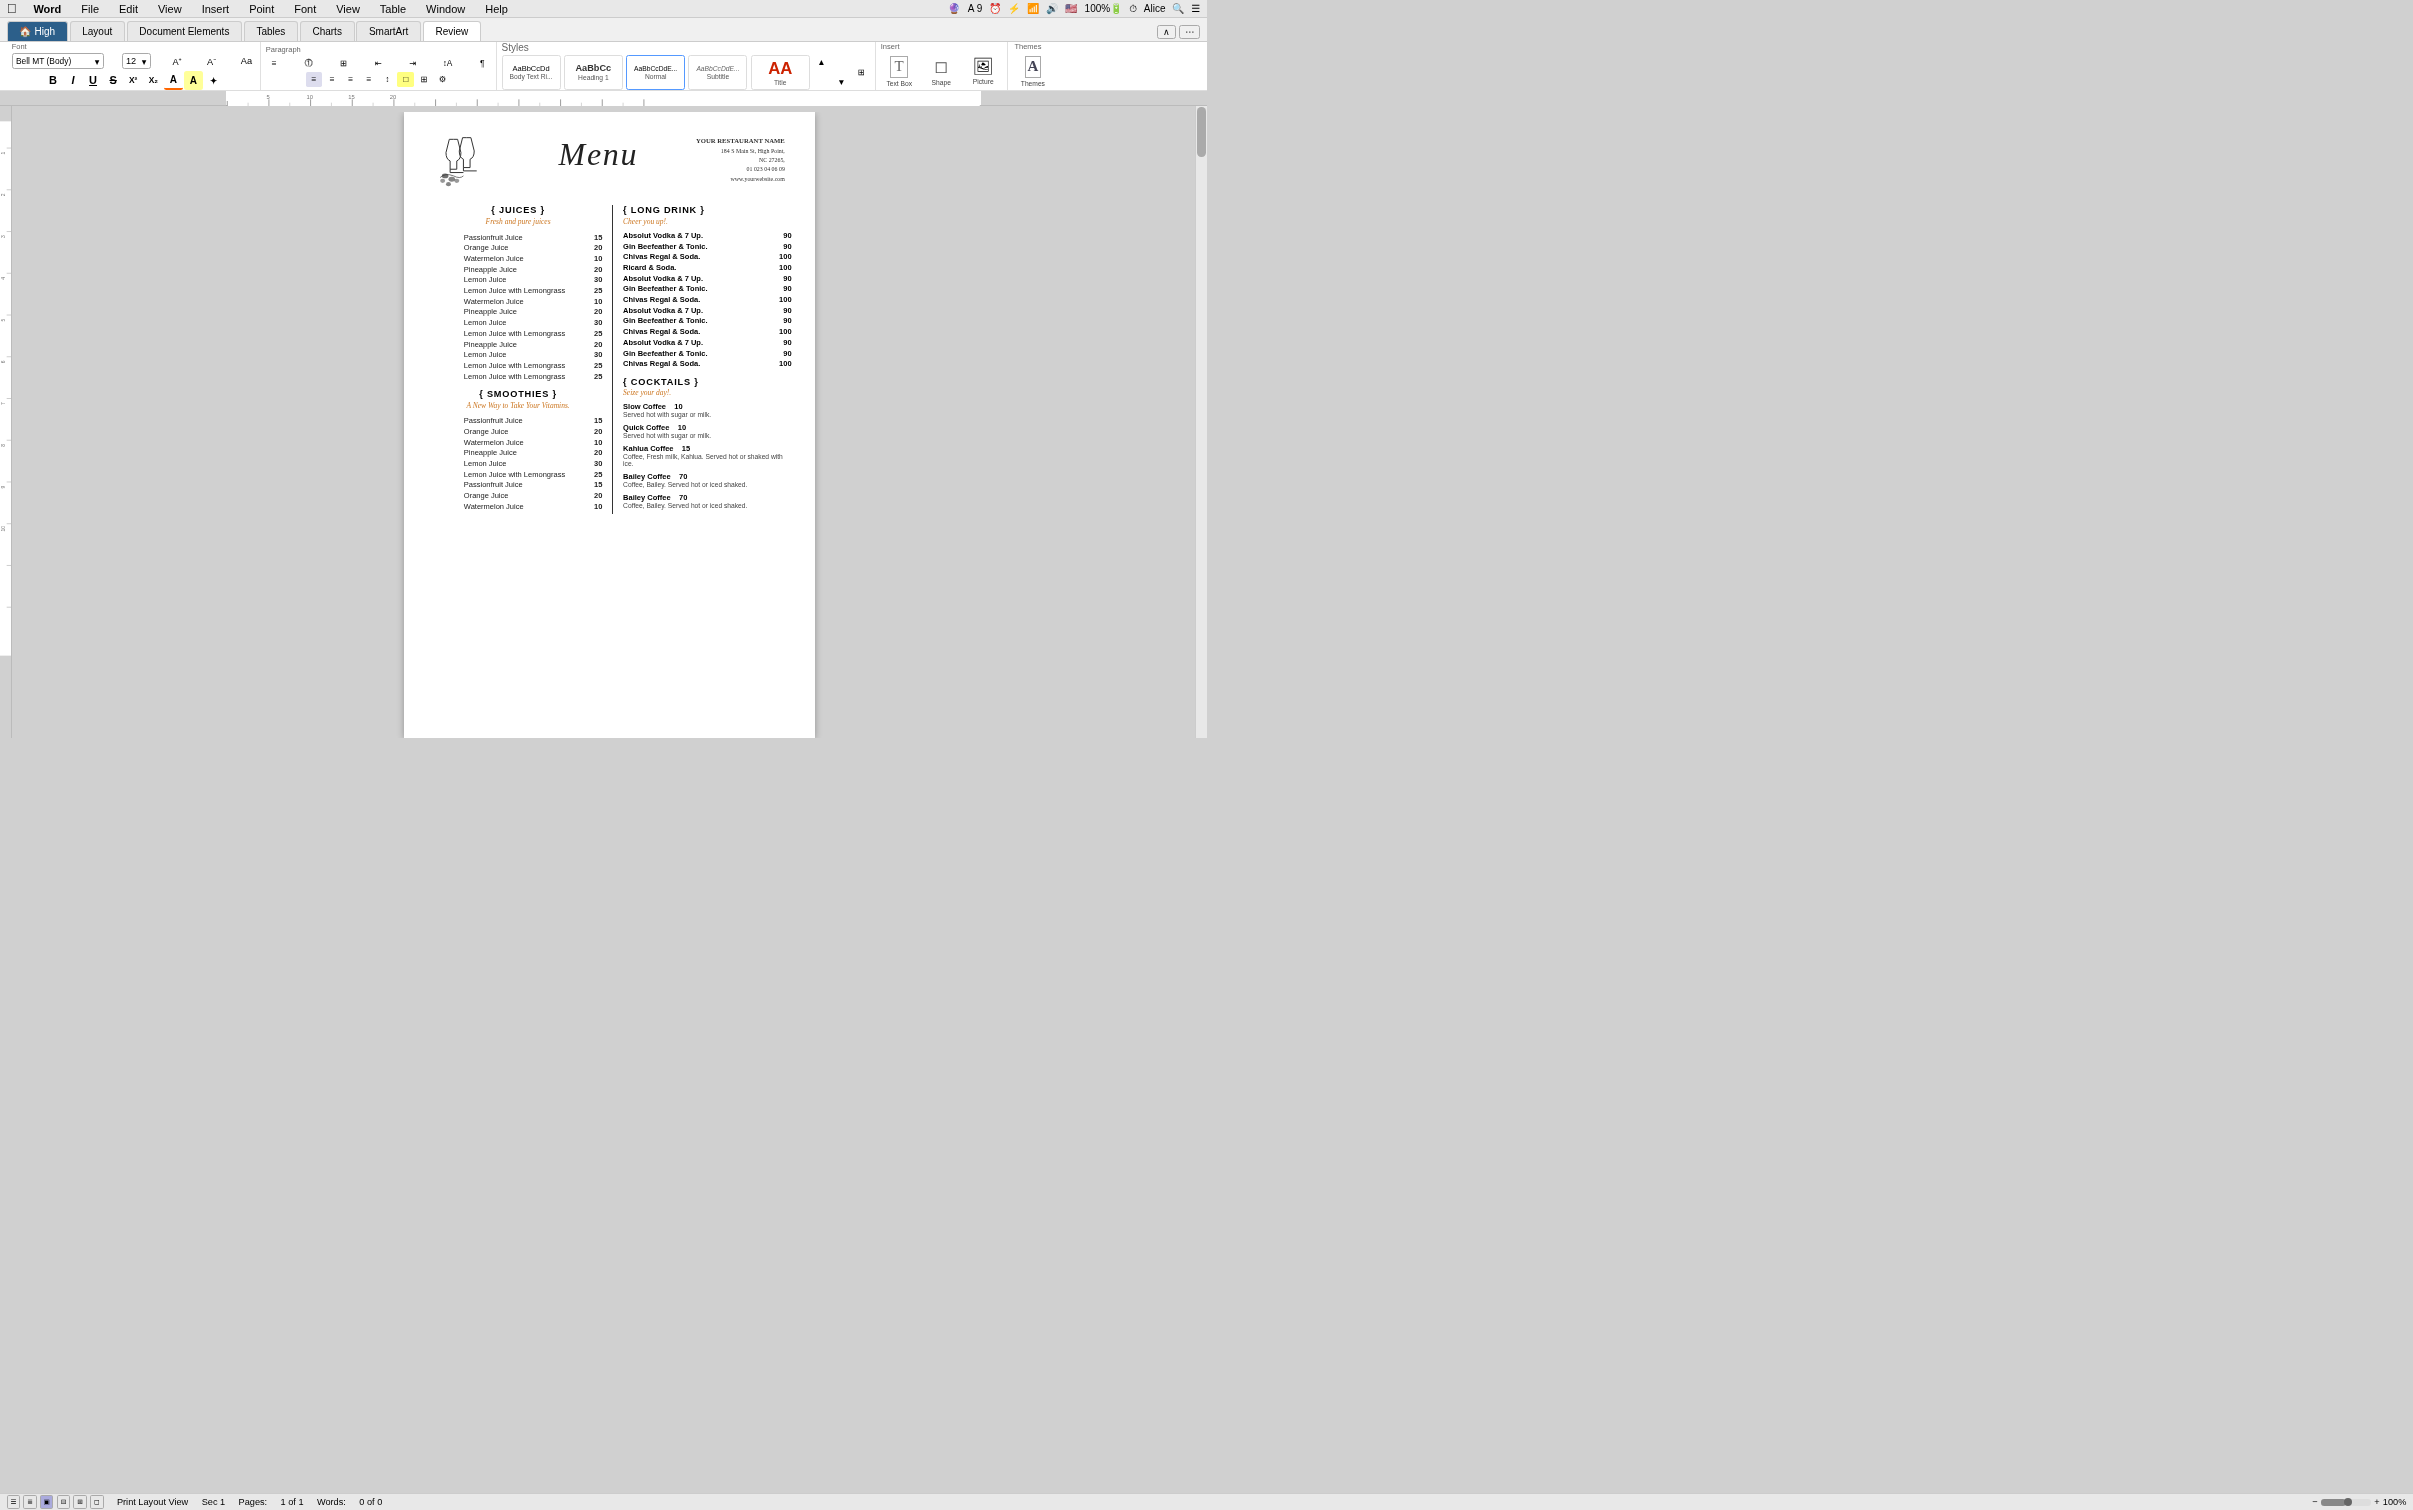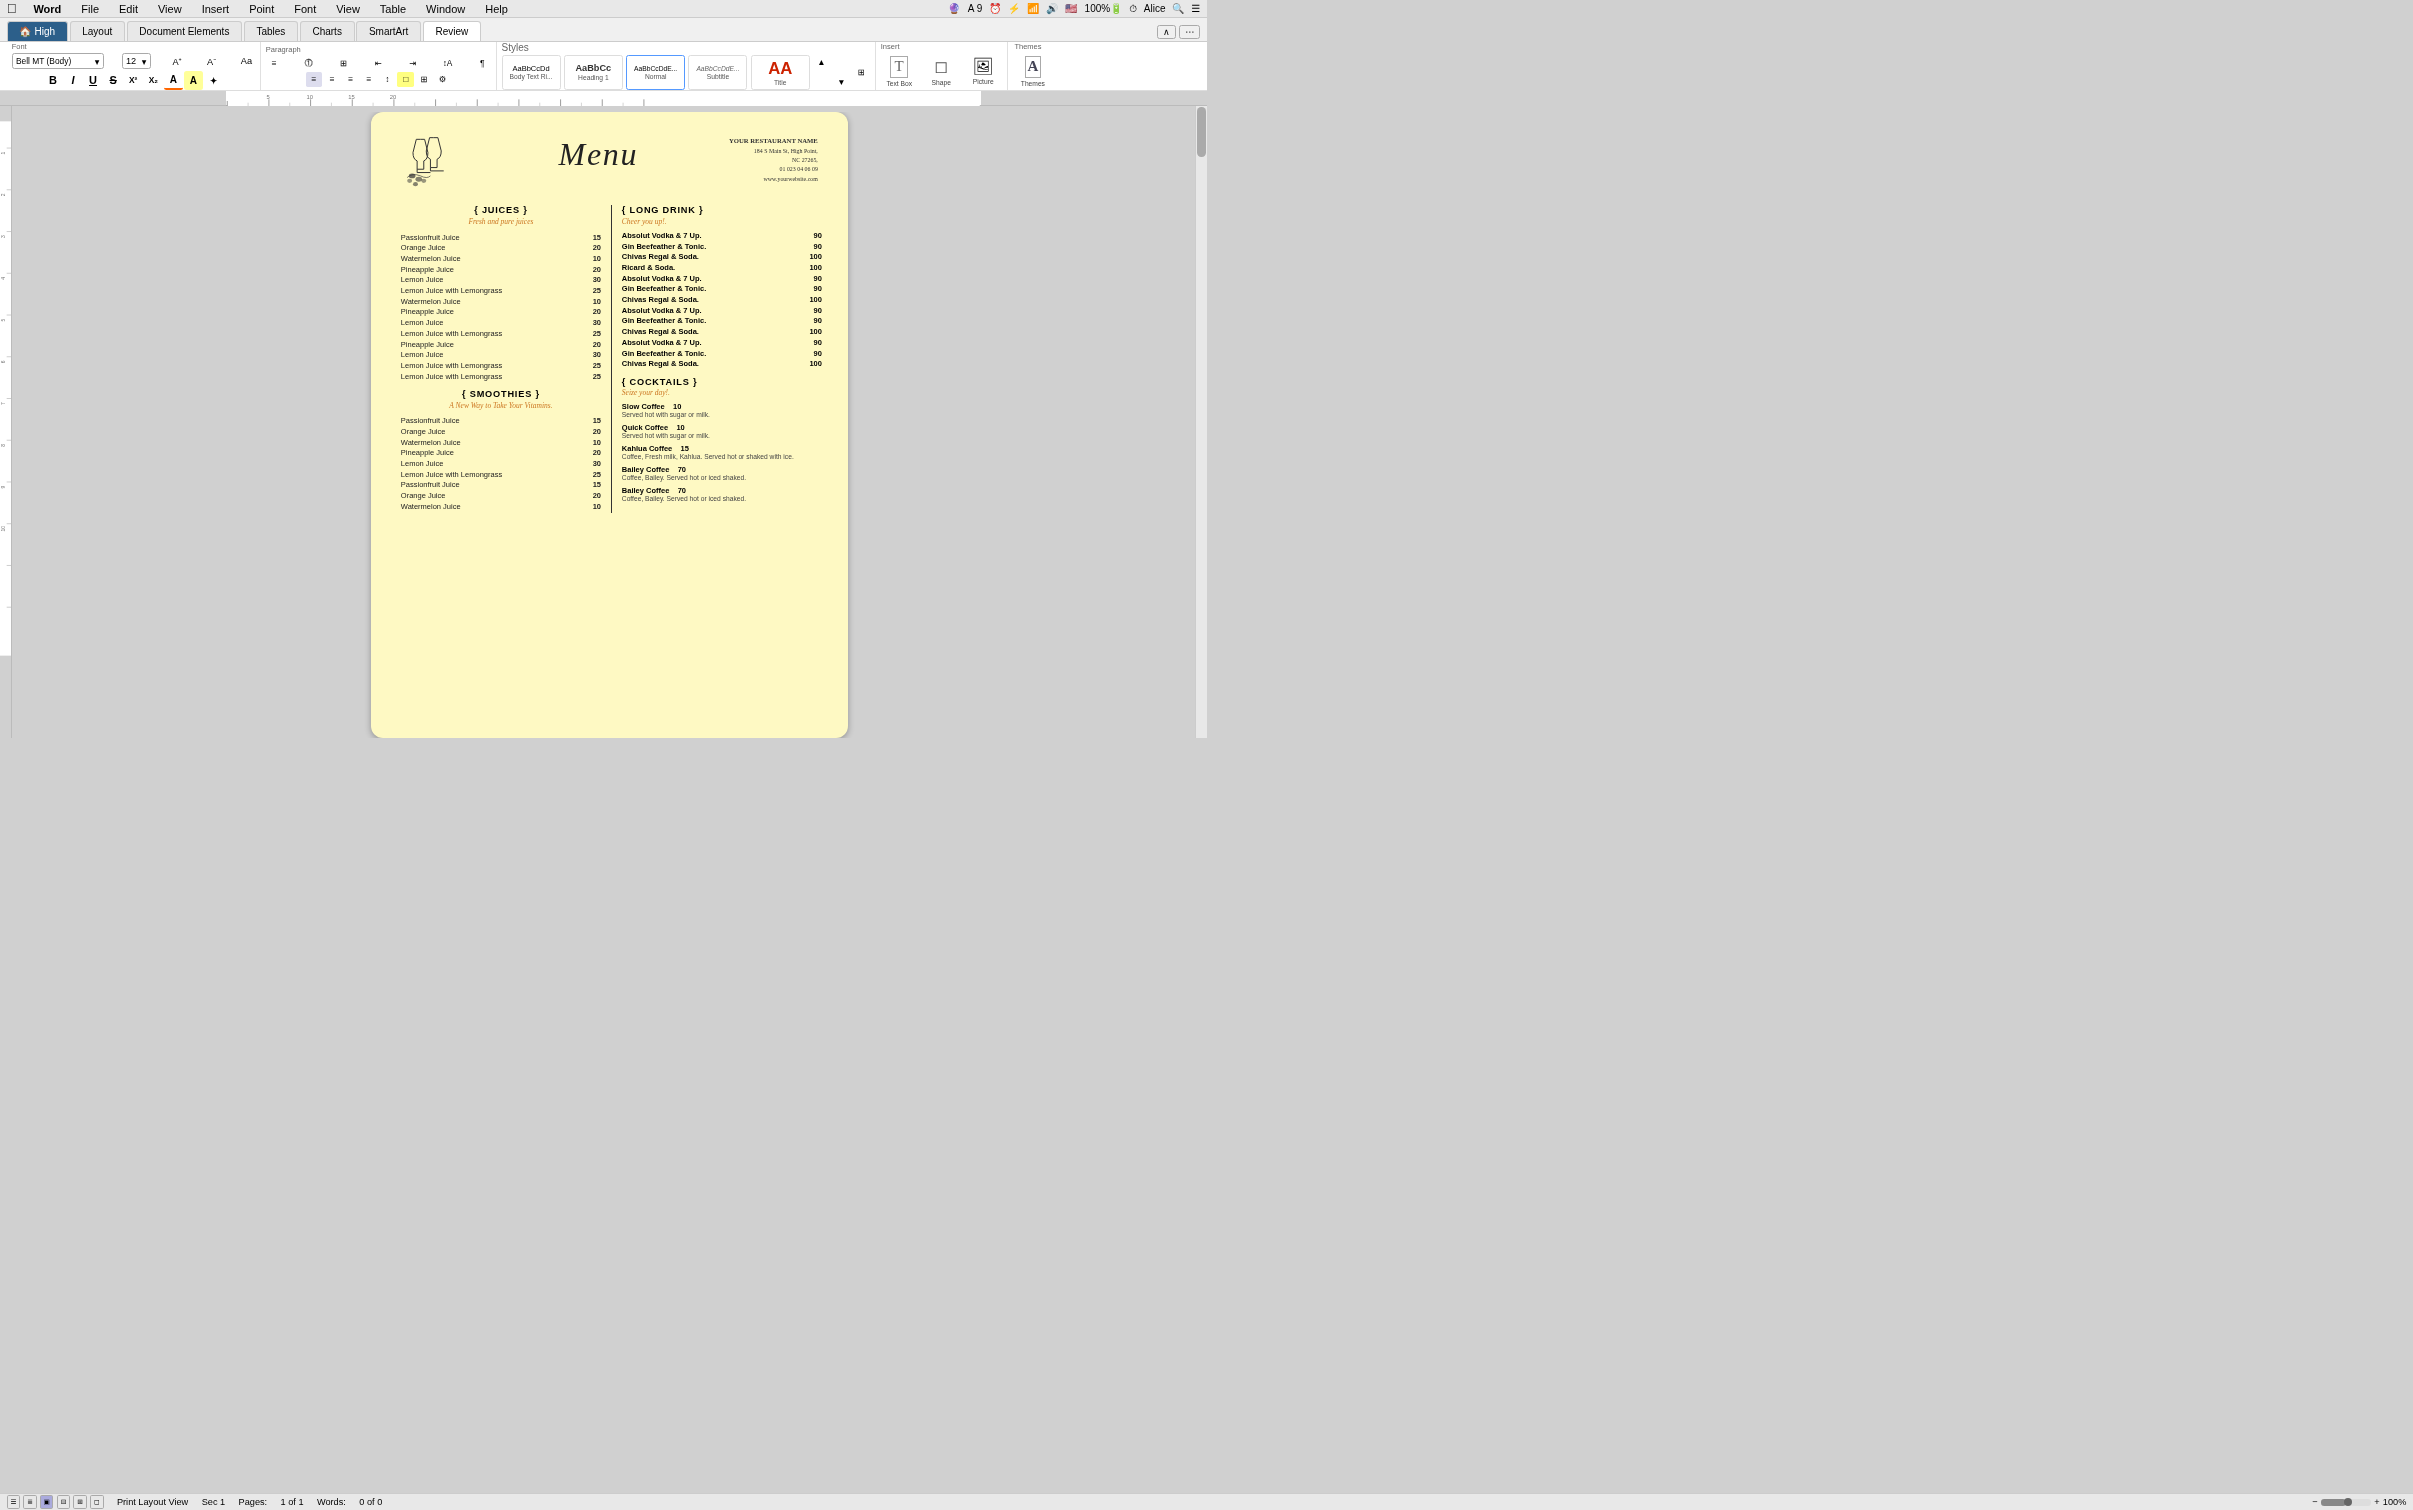--- a/index.html
+++ b/index.html
@@ -220,28 +220,27 @@
       position: absolute;
       left: 23.4px;
       right: 11.7px;
       top: 6.7px;
       bottom: 16.7px;
       display: flex;
       justify-content: center;
       overflow: hidden;
     }
     #page {
-      background: #fef9c3;
-      width: 477px;
+      background: #ffffff;
+      width: 411px;
       min-height: 602px;
       box-shadow: 0 1.7px 6.7px rgba(0,0,0,0.3);
       padding: 23.4px 30px 23.4px 30px;
       position: relative;
       font-family: 'Times New Roman', serif;
-      border-radius: 12px;
     }
 
     
     .page-header {
       display: flex;
       align-items: flex-start;
       margin-bottom: 13.4px;
     }
     .page-logo {
       width: 67px;
@@ -296,21 +295,21 @@
       margin-bottom: 6.7px;
     }
 
     .menu-item-row {
       display: flex;
       justify-content: space-between;
       font-size: 7.5px;
       margin-bottom: 1.7px;
       font-family: Arial, sans-serif;
     }
-    .menu-item-name { color: #222; }
+    .menu-item-name { color: #222; margin-left: 30px; }
     .menu-item-price { font-weight: bold; color: #222; }
 
     
     .long-drink-header {
       font-size: 9.2px;
       font-weight: bold;
       letter-spacing: 0.8px;
       margin-bottom: 1.7px;
       font-family: Arial, sans-serif;
     }

